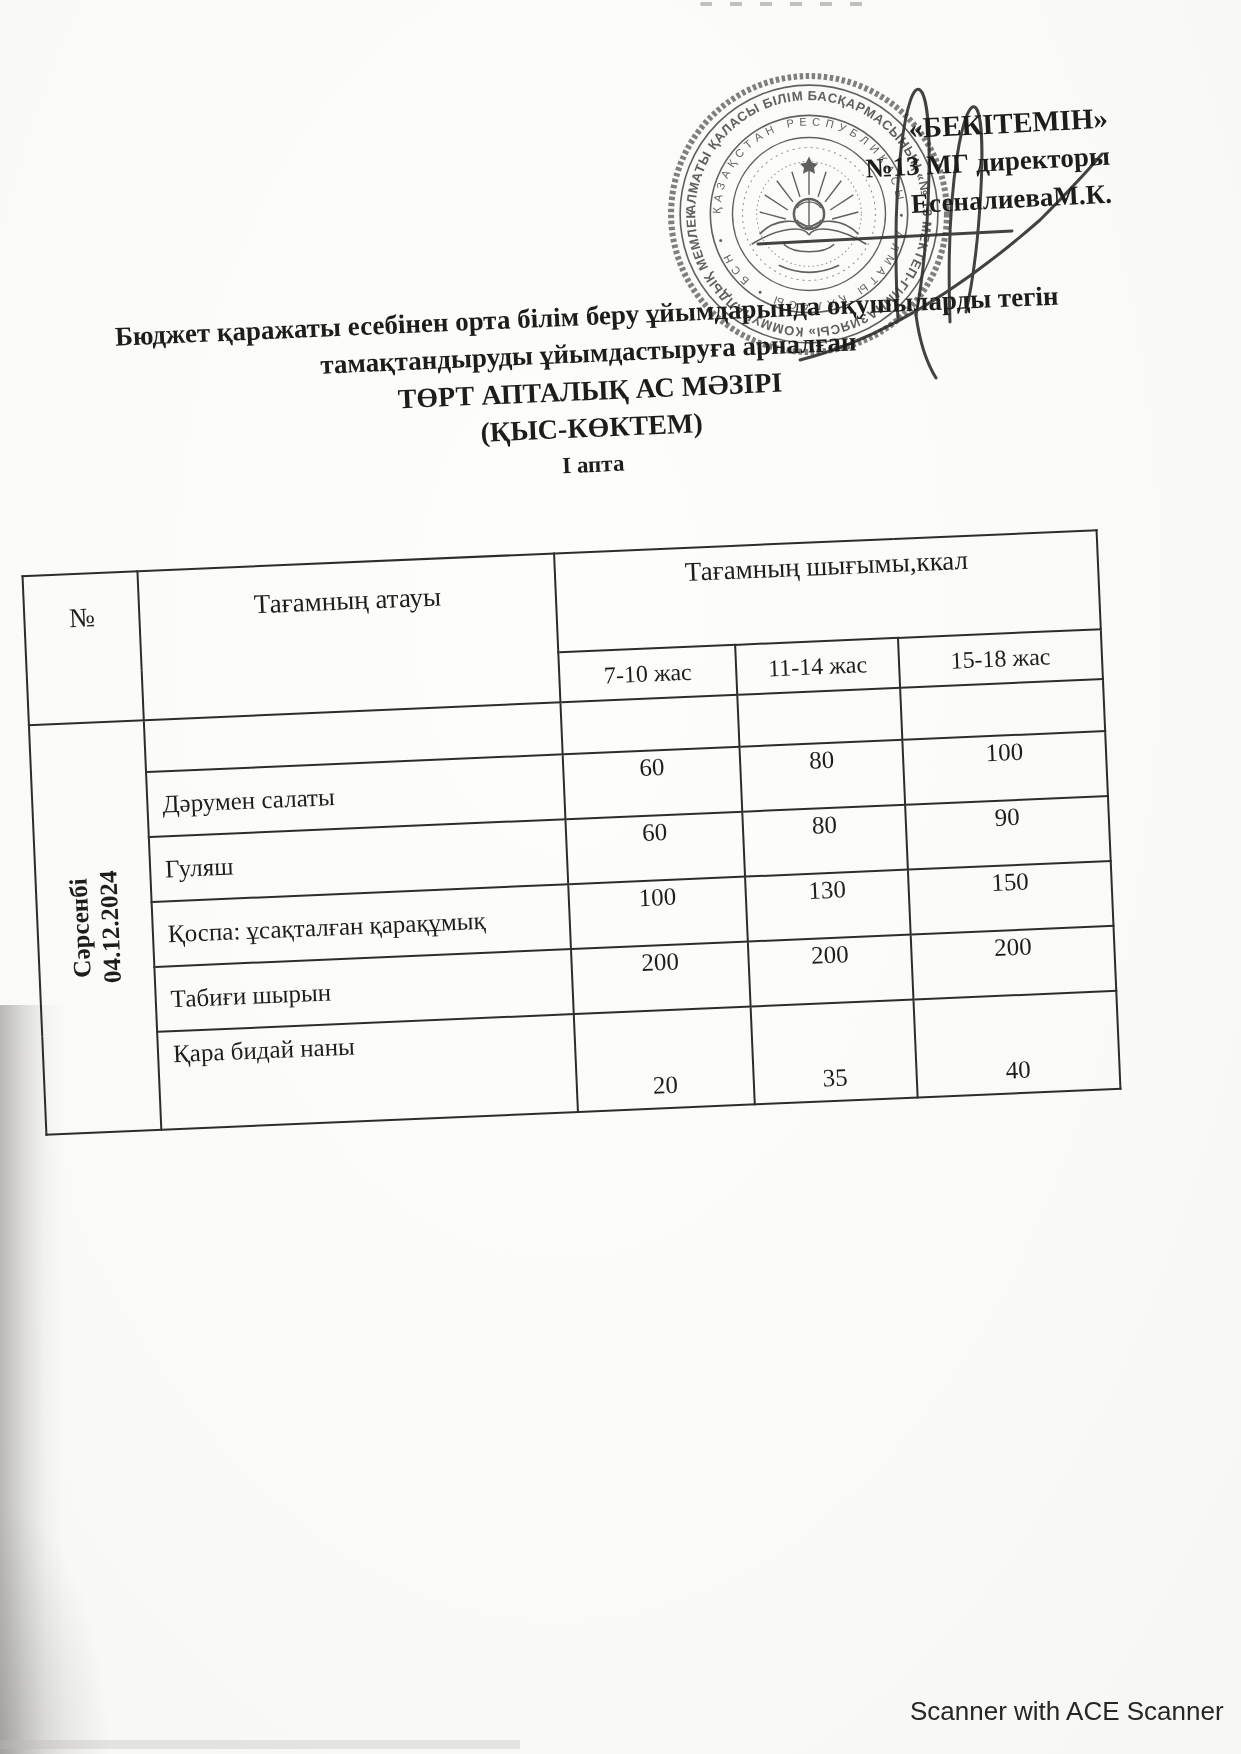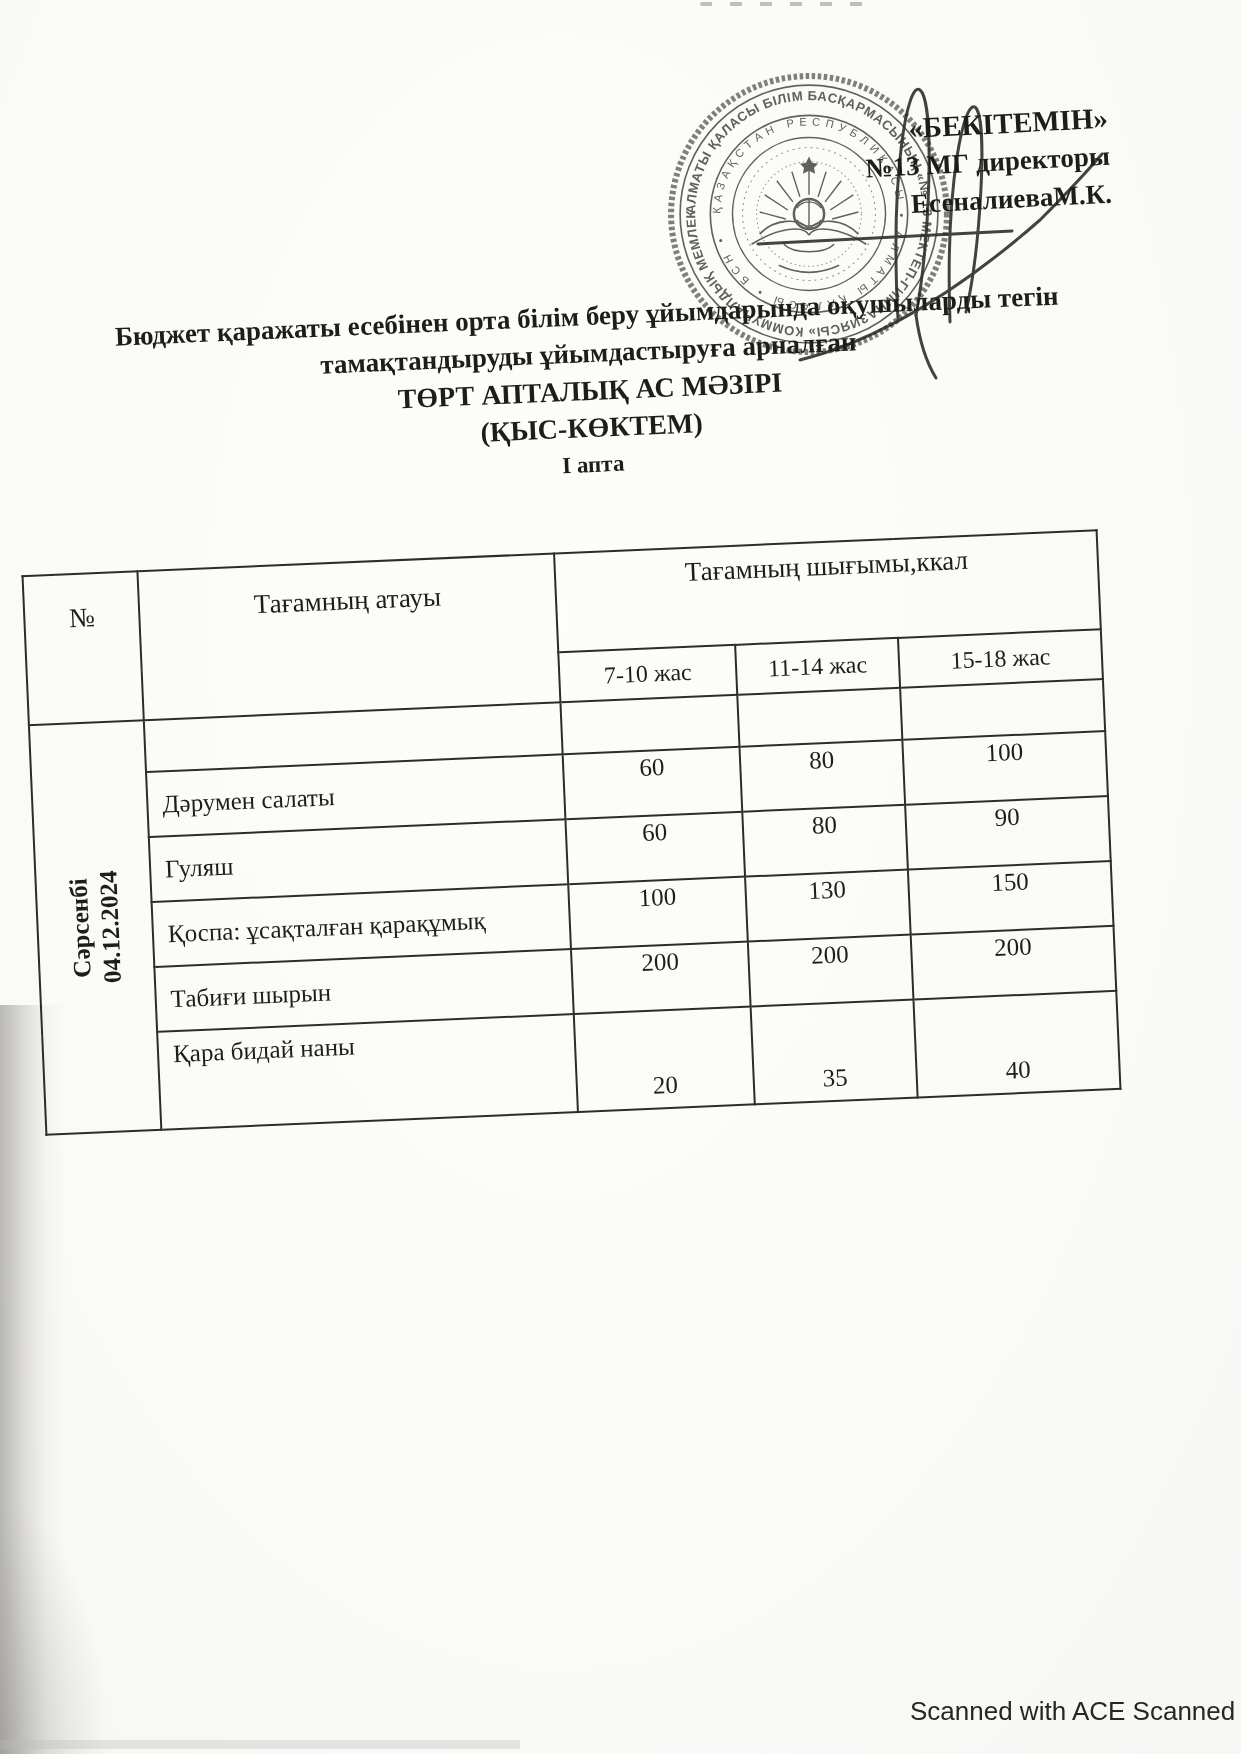--- a/index.html
+++ b/index.html
@@ -214,15 +214,15 @@
       </tr>
       <tr class="row-dish tall">
         <td class="cell-name">Қара бидай наны</td>
         <td class="cell-val">20</td>
         <td class="cell-val">35</td>
         <td class="cell-val">40</td>
       </tr>
     </tbody>
   </table>
 
-  <div class="scanner-footer">Scanned with ACE Scanned</div>
+  <div class="scanner-footer">Scanner with ACE Scanner</div>
 
 </div>
 
 </body></html>

